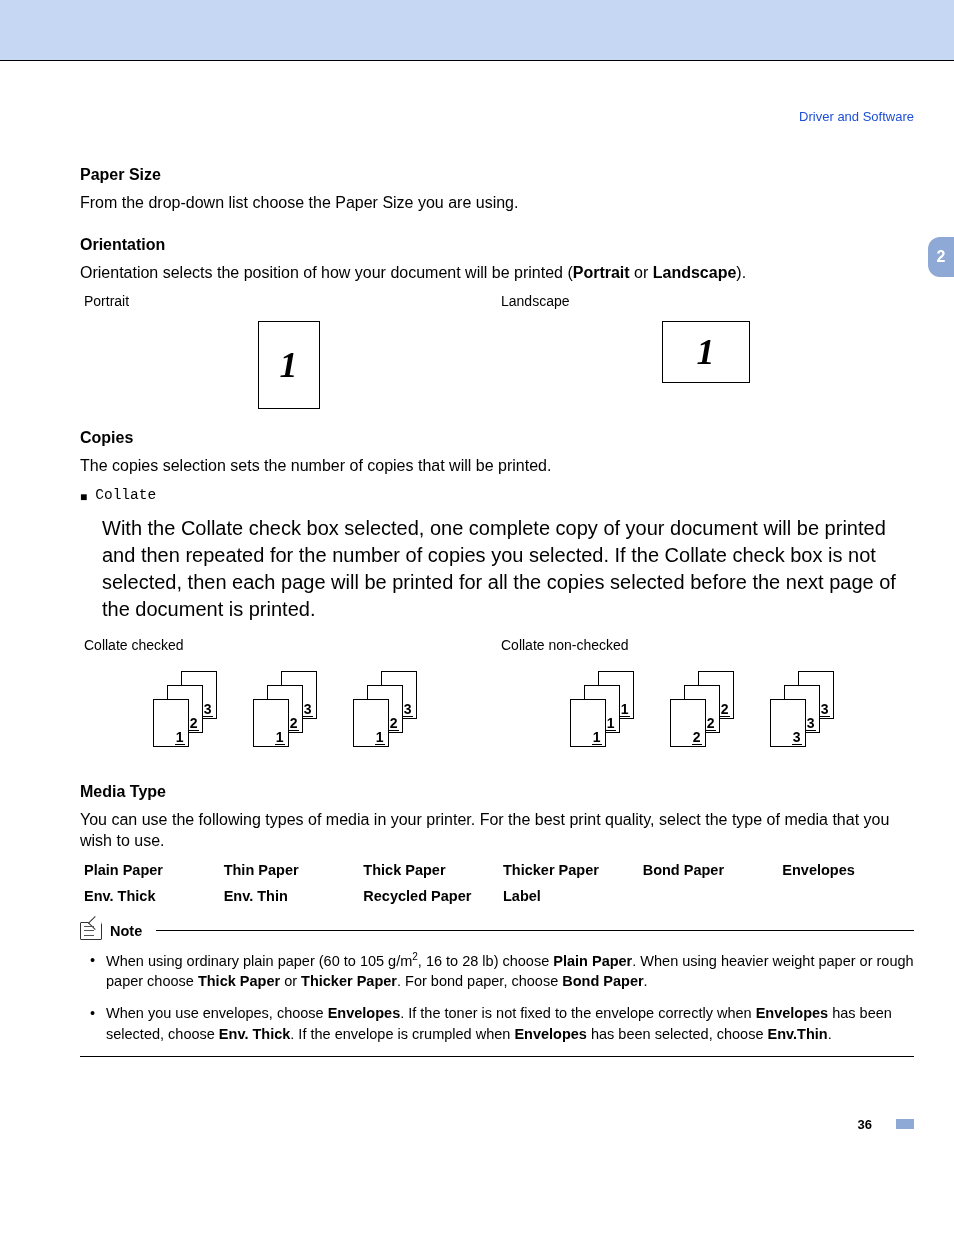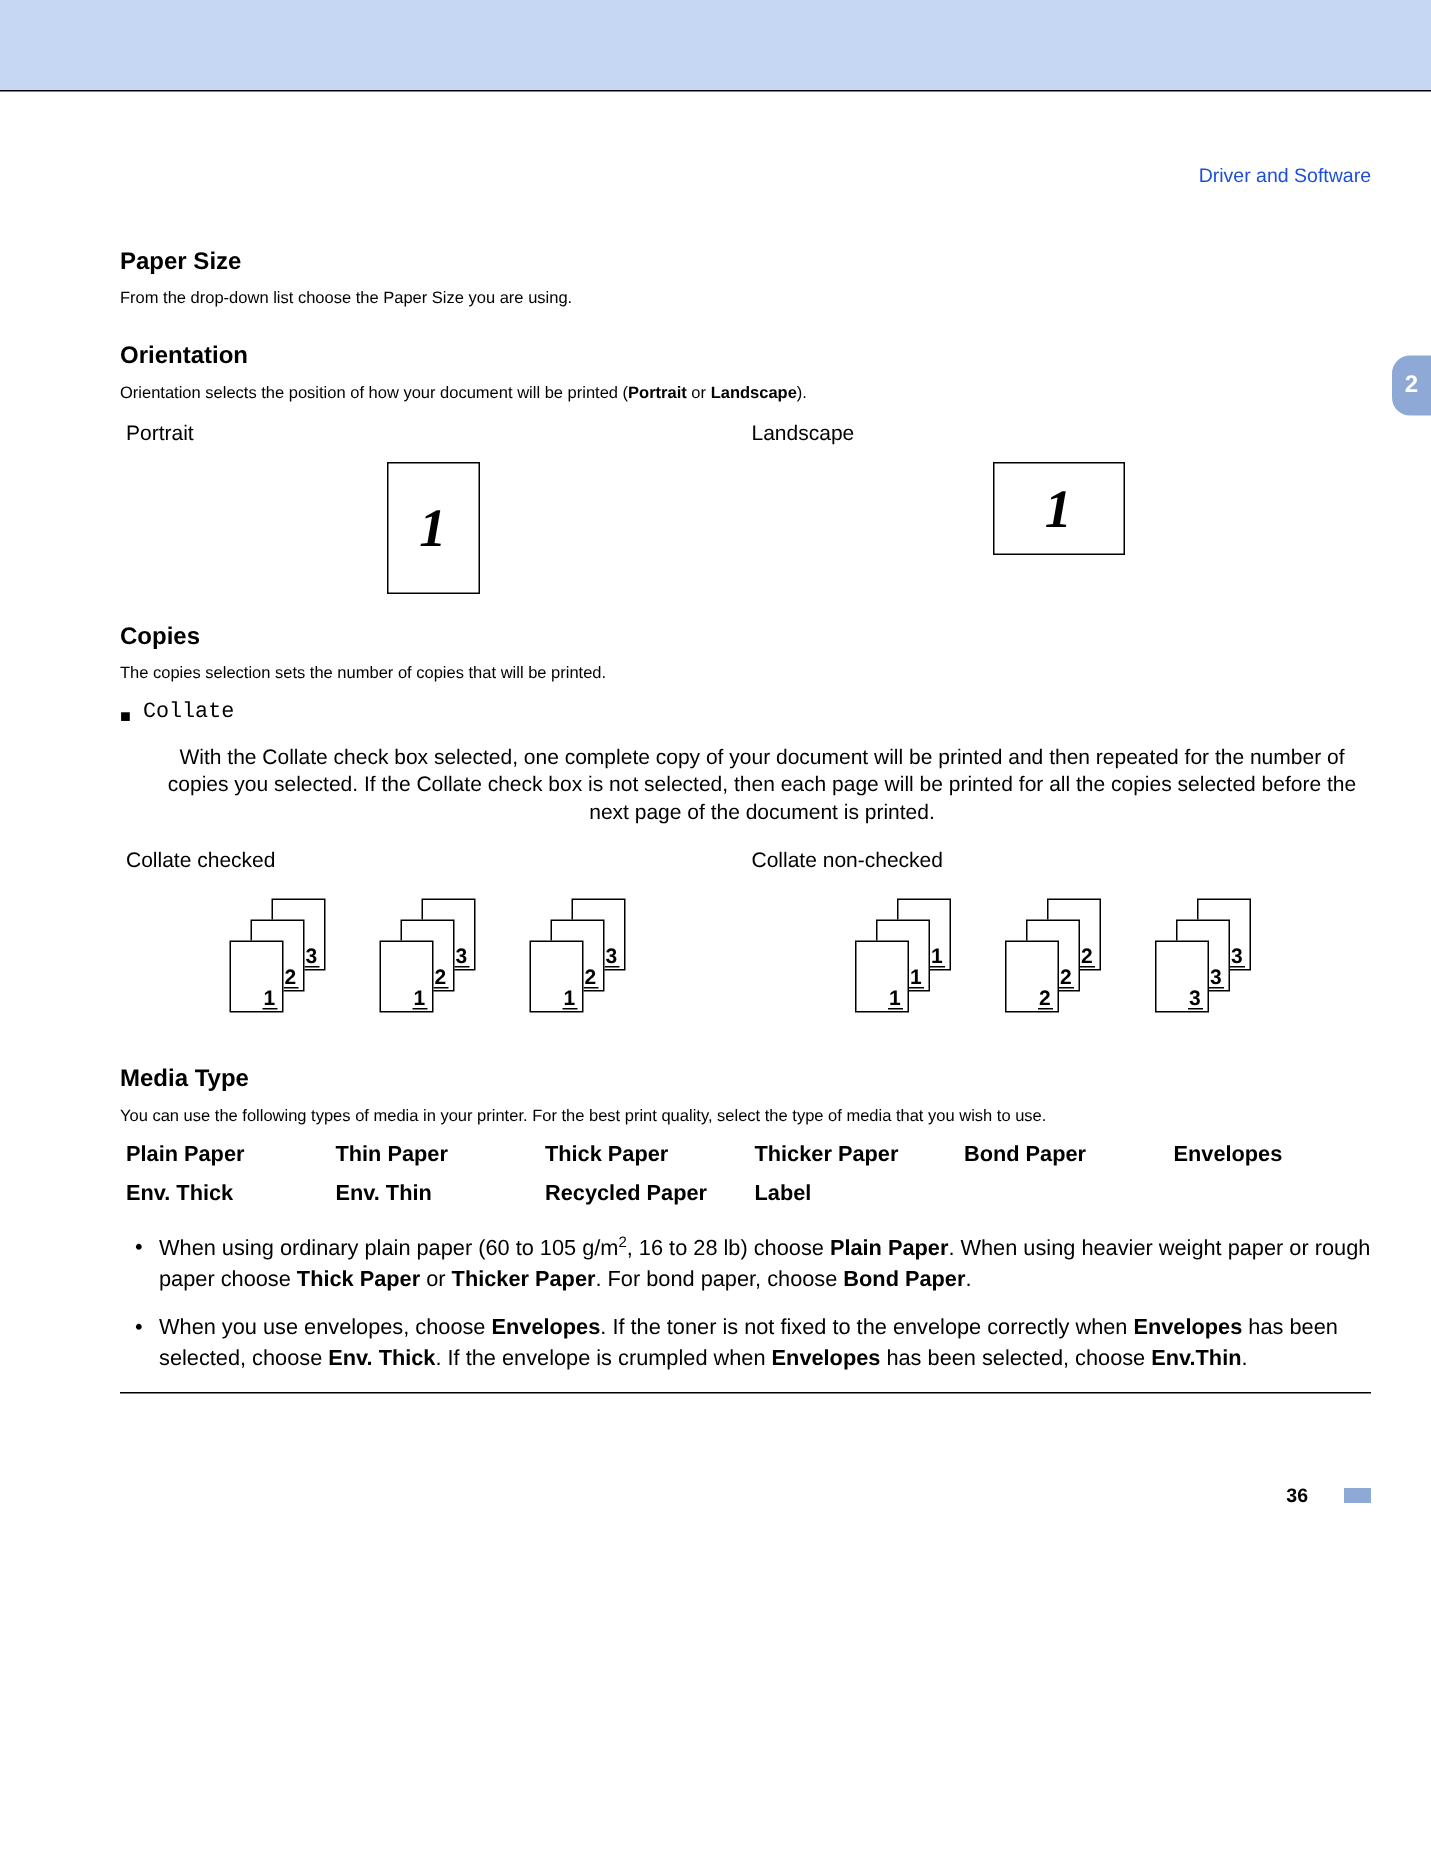--- a/index.html
+++ b/index.html
@@ -14,40 +14,40 @@
 
   .chapter-tab {
     position: absolute; right: 0; top: 148px;
     background: #8ea9d6; color: #fff; font-weight: bold;
     width: 26px; height: 40px; border-radius: 12px 0 0 12px;
     display: flex; align-items: center; justify-content: center;
     font-size: 16px;
   }
 
   h2.section { font-size: 16px; font-weight: bold; margin: 12px 0 8px 0; }
-  p.body { font-size: 11px; line-height: 1.35; margin-bottom: 10px; }
+  p.body { font-size: 16px; line-height: 1.35; margin-bottom: 10px; }
 
   .two-col { display: flex; gap: 0; margin: 10px 0 20px 0; }
   .col { flex: 1; }
   .col-label { font-size: 14px; margin-bottom: 12px; padding-left: 4px; }
 
   .page-icon-wrap { display: flex; justify-content: center; }
   .page-icon {
     border: 1.5px solid #000; background: #fff;
     display: flex; align-items: center; justify-content: center;
     font-family: Georgia, 'Times New Roman', serif; font-style: italic;
     font-weight: bold; font-size: 36px;
   }
   .portrait-icon { width: 62px; height: 88px; }
   .landscape-icon { width: 88px; height: 62px; }
 
   .bullet-item { display: flex; gap: 8px; margin: 8px 0 8px 0; }
   .bullet-mark { font-size: 12px; line-height: 20px; }
   .bullet-heading { font-size: 14.5px; font-family: Liberation Mono, monospace; }
-  .bullet-body { font-size: 14px; line-height: 1.35; margin: 4px 0 14px 22px; text-align: center; }
+  .bullet-body { font-size: 20px; line-height: 1.35; margin: 4px 0 14px 22px; }
 
   
   .stacks-row { display: flex; gap: 28px; justify-content: center; padding: 6px 0 10px 0; }
   .stack { position: relative; width: 72px; height: 82px; }
   .sheet {
     position: absolute; border: 1.5px solid #000; background: #fff;
     width: 36px; height: 48px;
   }
   .sheet .num {
     position: absolute; right: 3px; bottom: 1px;
@@ -244,20 +244,33 @@
     <span>Thicker Paper</span>
     <span>Bond Paper</span>
     <span>Envelopes</span>
     <span>Env. Thick</span>
     <span>Env. Thin</span>
     <span>Recycled Paper</span>
     <span>Label</span>
   </div>
 
   <div class="note-wrap">
+    <div class="note-header">
+      <div class="note-icon">
+        <div class="lines">
+            <i></i>
+            <i></i>
+            <i></i>
+          </div>
+      </div>
+      <span class="note-title">Note</span>
+      <div class="note-rule-wrap">
+          <div class="note-rule"></div>
+        </div>
+    </div>
 
     <ul class="note-list">
       <li>
         <span>When using ordinary plain paper (60 to 105 g/m</span><span class="sup">2</span><span>, 16 to 28 lb) choose </span><b>Plain Paper</b><span>. When using heavier weight paper or rough paper choose </span><b>Thick Paper</b><span> or </span><b>Thicker Paper</b><span>. For bond paper, choose </span><b>Bond Paper</b><span>.</span>
       </li>
       <li>
         <span>When you use envelopes, choose </span><b>Envelopes</b><span>. If the toner is not fixed to the envelope correctly when </span><b>Envelopes</b><span> has been selected, choose </span><b>Env. Thick</b><span>. If the envelope is crumpled when </span><b>Envelopes</b><span> has been selected, choose </span><b>Env.Thin</b><span>.</span>
       </li>
     </ul>
     <div class="note-bottom-rule"></div>

